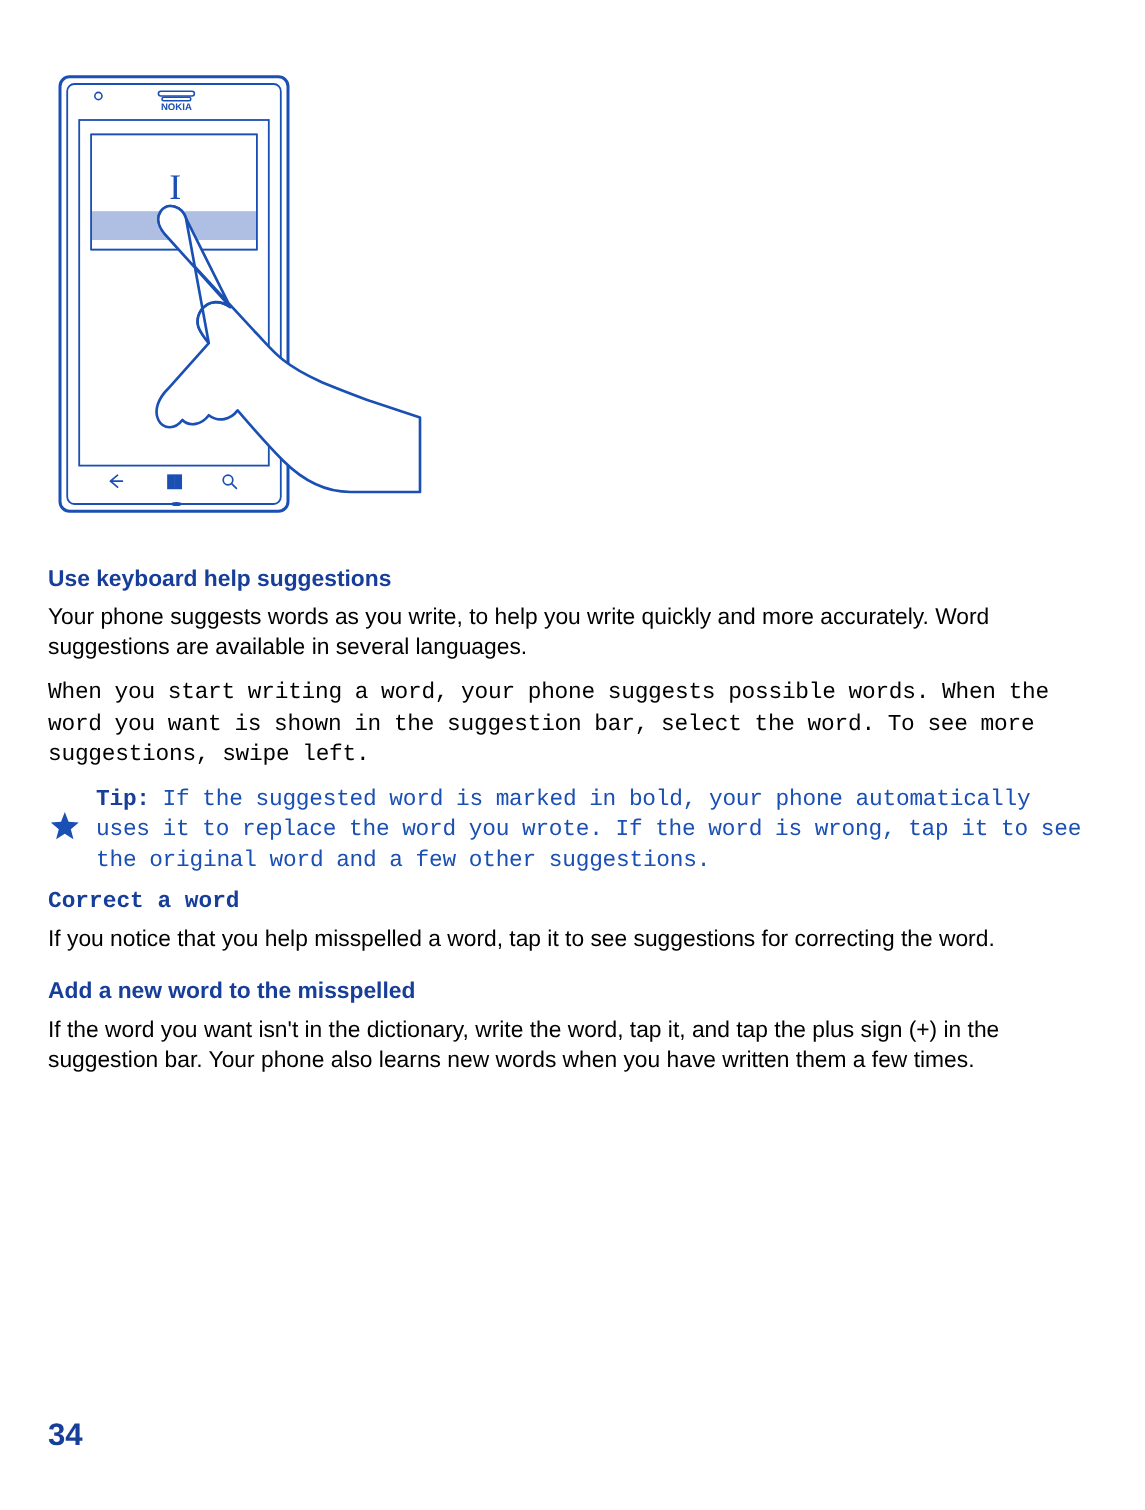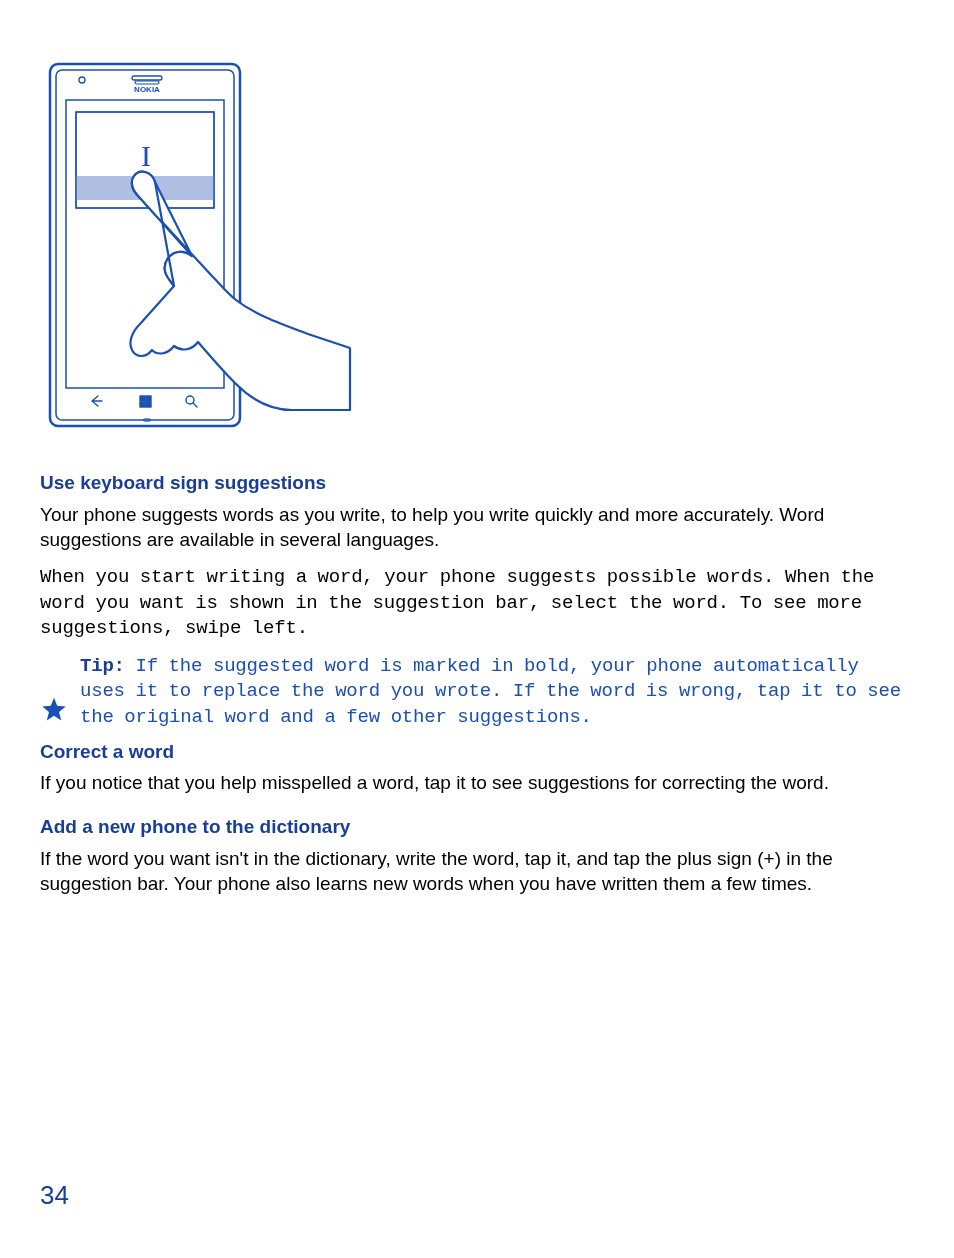--- a/index.html
+++ b/index.html
@@ -27,21 +27,21 @@
     margin-bottom: 12px;
     color: #000000;
   }
   .tight {
     letter-spacing: -0.2px;
     word-spacing: -0.5px;
     font-family: Liberation Mono, monospace;
   }
   .tip-row {
     display: flex;
-    align-items: flex-end;
+    align-items: center;
     margin-bottom: 8px;
   }
   .tip-icon {
     flex: 0 0 auto;
     margin-right: 12px;
     margin-top: 2px;
   }
   .tip-text { flex: 1 1 auto; }
   .bold { font-weight: 700; color: #173e99; }
   .footer {
@@ -49,21 +49,21 @@
     left: 40px;
     right: 40px;
     bottom: 45px;
     display: flex;
     justify-content: space-between;
     align-items: flex-end;
     font-size: 16px;
   }
   .footer .copyright { color: #1a4fb3; }
   .footer .pagenum {
-    font-weight: 400;
+    font-weight: 700;
     font-size: 26px;
     color: #173e99;
   }
 </style>
 </head>
 <body>
 
 <div class="illustration">
   <svg width="320" height="370" viewBox="0 0 320 370">
 
@@ -123,36 +123,36 @@
     <path fill="#ffffff" stroke="#1a4fb3" stroke-width="2.2" d="M115 122
          C112 112, 100 108, 94 116
          C90 122, 92 130, 100 138
          L152 196
          C144 190, 134 190, 128 198
          C120 210, 128 218, 134 226
          Z"></path>
   </svg>
 </div>
 
-<div class="section-title">Use keyboard sign suggestions</div>
+<div class="section-title">Use keyboard help suggestions</div>
 <p class="para">Your phone suggests words as you write, to help you write quickly and more accurately. Word suggestions are available in several languages.</p>
 <p class="para tight">When you start writing a word, your phone suggests possible words. When the word you want is shown in the suggestion bar, select the word. To see more suggestions, swipe left.</p>
 
 <div class="tip-row">
   <span class="tip-icon">
     <svg width="28" height="28" viewBox="0 0 24 24">
       <polygon points="12,1.5 14.7,8.4 22,8.9 16.3,13.7 18.2,20.9 12,16.9 5.8,20.9 7.7,13.7 2,8.9 9.3,8.4" fill="#1a4fb3"></polygon>
     </svg>
   </span>
   <div class="tip-text tight">
     <span class="bold">Tip:</span><span> If the suggested word is marked in bold, your phone automatically uses it to replace the word you wrote. If the word is wrong, tap it to see the original word and a few other suggestions.</span>
   </div>
 </div>
 
-<div class="section-title" style="margin-top:6px;">Correct a word</div>
+<div class="section-title" style="margin-top:6px;font-family:Liberation Mono, monospace;">Correct a word</div>
 <p class="para">If you notice that you help misspelled a word, tap it to see suggestions for correcting the word.</p>
 
-<div class="section-title">Add a new phone to the dictionary</div>
+<div class="section-title">Add a new word to the misspelled</div>
 <p class="para">If the word you want isn't in the dictionary, write the word, tap it, and tap the plus sign (+) in the suggestion bar. Your phone also learns new words when you have written them a few times.</p>
 
 <div class="footer">
   <span class="pagenum">34</span>
 </div>
 
 </body></html>

